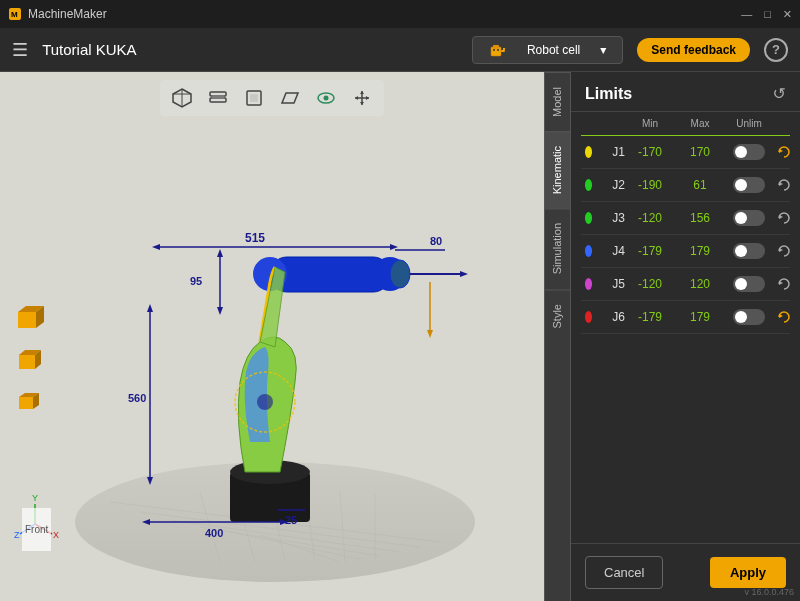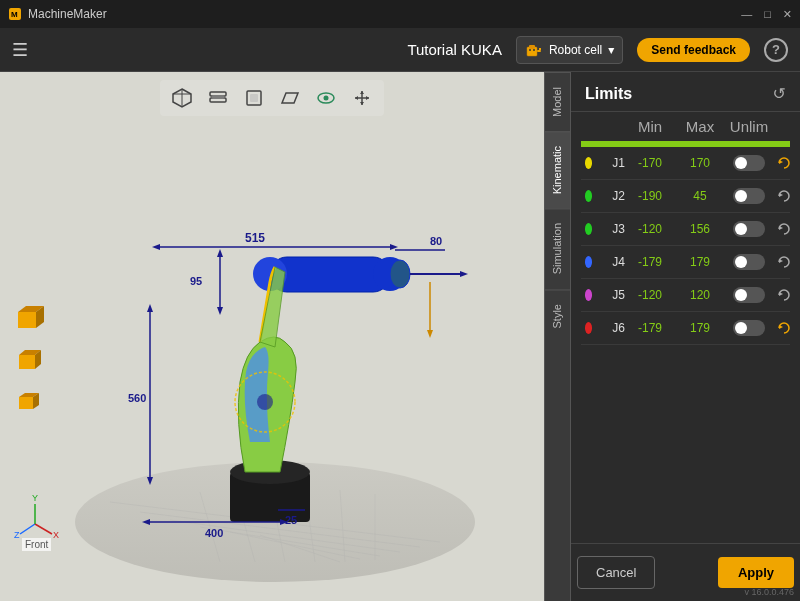--- a/index.html
+++ b/index.html
@@ -24,25 +24,25 @@
     #topbar {
       height: 44px;
       background: #2b2b2b;
       display: flex;
       align-items: center;
       padding: 0 12px;
       border-bottom: 1px solid #444;
       gap: 14px;
     }
     #menu-icon { font-size: 18px; cursor: pointer; color: #ccc; }
-    #app-title { font-size: 15px; font-weight: 500; color: #fff; flex: 1; text-align: right; }
+    #app-title { font-size: 15px; font-weight: 500; color: #fff; flex: 1; }
     #robot-cell-btn {
-      display: flex; align-items: center; gap: 6px;
+      display: flex; align-items: center; gap: 20px;
       background: #3a3a3a; border: 1px solid #555; border-radius: 4px;
-      padding: 4px 8px; font-size: 12px; color: #fff; cursor: pointer;
+      padding: 4px 16px; font-size: 12px; color: #fff; cursor: pointer;
     }
     #feedback-btn {
       background: #f0a500; border: none; border-radius: 12px;
       padding: 5px 14px; font-size: 12px; font-weight: 600; color: #000; cursor: pointer;
     }
     #help-btn {
       width: 24px; height: 24px; border-radius: 50%; border: 2px solid #aaa;
       display: flex; align-items: center; justify-content: center;
       font-size: 13px; color: #aaa; cursor: pointer; font-weight: 700;
     }
@@ -82,21 +82,21 @@
     
     #axes-indicator {
       position: absolute; bottom: 60px; left: 10px;
       font-size: 10px; color: #333;
     }
 
     
     #front-label {
       position: absolute; bottom: 50px; left: 22px;
       font-size: 10px; color: #555; background: rgba(255,255,255,0.7);
-      padding: 1px 3px; border-radius: 0;
+      padding: 16px 3px; border-radius: 0;
     }
 
     
     #panel-tabs {
       width: 26px;
       background: #3a3a3a;
       display: flex; flex-direction: column;
       border-left: 1px solid #555;
     }
     .panel-tab {
@@ -120,22 +120,22 @@
       padding: 12px 14px 8px;
       border-bottom: 1px solid #444;
     }
     #panel-title { font-size: 16px; font-weight: 600; color: #fff; }
     #refresh-btn { cursor: pointer; color: #aaa; font-size: 16px; }
 
     
     #limits-table { flex: 1; padding: 0 10px; overflow-y: auto; }
     #limits-header {
       display: grid; grid-template-columns: 40px 50px 50px 48px 26px 20px;
-      padding: 6px 4px; font-size: 15px; color: #aaa;
-      border-bottom: 6px solid #84cc16;
+      padding: 6px 4px; font-size: 10px; color: #aaa;
+      border-bottom: 1px solid #84cc16;
     }
     .limits-header-cell { text-align: center; }
     .limits-header-cell:first-child { text-align: left; }
 
     .joint-row {
       display: grid; grid-template-columns: 40px 50px 50px 48px 26px 20px;
       align-items: center; padding: 5px 4px; border-bottom: 1px solid #3a3a3a;
     }
     .joint-label { display: flex; align-items: center; gap: 20px; font-size: 12px; color: #ddd; }
     .joint-dot { width: 12px; height: 12px; border-radius: 50%; }
@@ -154,21 +154,21 @@
       background: transparent; border: none; cursor: pointer;
       color: #aaa; font-size: 14px; display: flex; align-items: center; justify-content: center;
     }
     .more-btn {
       cursor: pointer; color: #aaa; font-size: 14px;
       background: none; border: none;
     }
 
     
     #panel-footer {
-      padding: 12px 6px;
+      padding: 12px 14px;
       display: flex; justify-content: space-between; align-items: center;
       border-top: 1px solid #444;
     }
     #cancel-btn {
       background: transparent; border: 1px solid #666; border-radius: 4px;
       padding: 8px 18px; color: #ccc; font-size: 13px; cursor: pointer;
     }
     #apply-btn {
       background: #f0a500; border: none; border-radius: 4px;
       padding: 8px 20px; color: #000; font-size: 13px; font-weight: 700; cursor: pointer;
@@ -428,21 +428,21 @@
               </svg>
             </button>
             <button class="more-btn">···</button>
           </div>
           <div class="joint-row">
             <div class="joint-label">
               <span class="joint-dot" style="background: rgb(34, 204, 34);"></span>
               <span>J2</span>
             </div>
             <div class="joint-val">-190</div>
-            <div class="joint-val">45</div>
+            <div class="joint-val">61</div>
             <div style="display: flex; justify-content: center;">
               <div class="toggle-sw"></div>
             </div>
             <button class="reset-btn">
               <svg width="16" height="16" viewBox="0 0 16 16">
                 <path d="M3 8 A5 5 0 1 1 8 13" fill="none" stroke="#aaa" stroke-width="1.5"></path>
                 <polygon points="3,5 3,9 7,7" fill="#aaa"></polygon>
               </svg>
             </button>
             <button class="more-btn">···</button>

